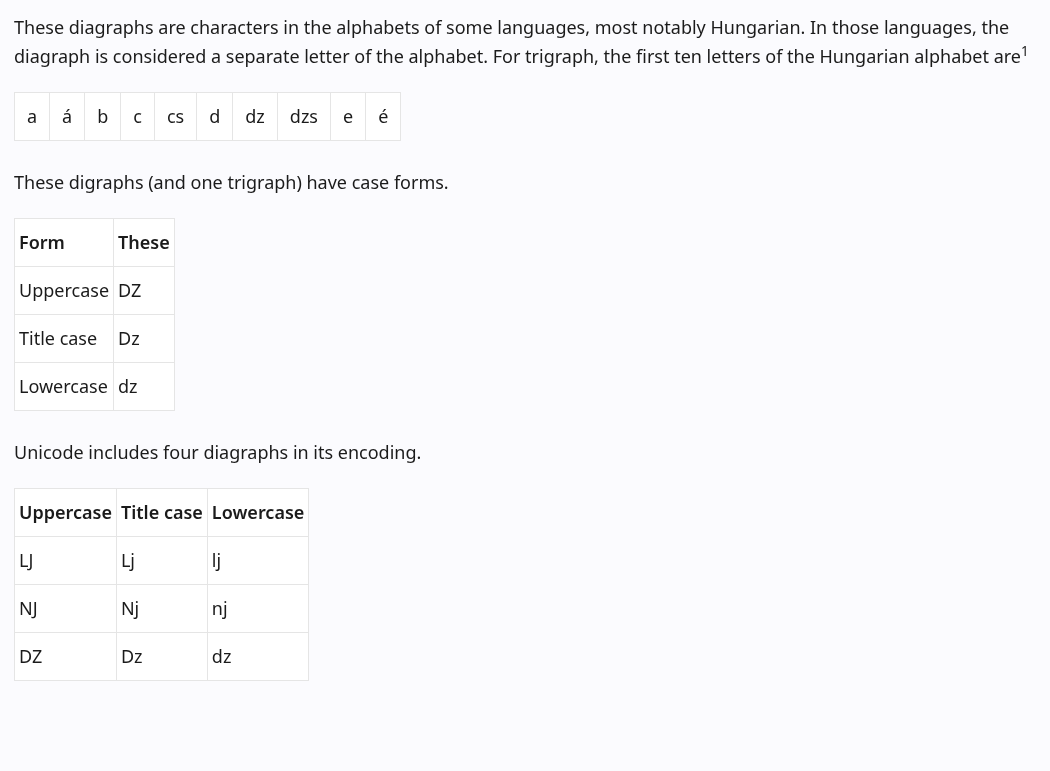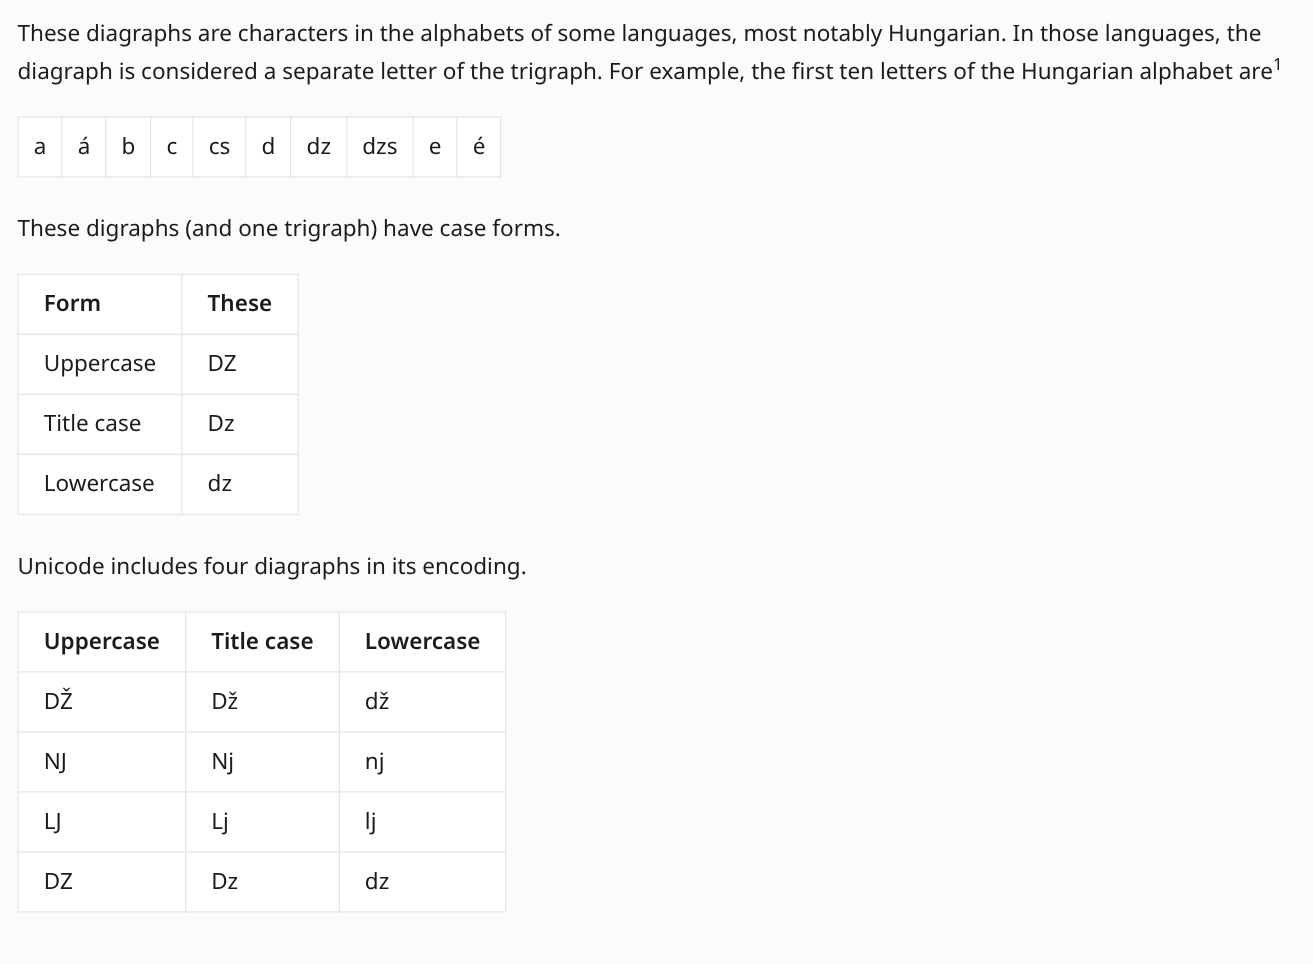--- a/index.html
+++ b/index.html
@@ -19,37 +19,37 @@
       font-size: 0.75em;
       vertical-align: super;
     }
     table {
       border-collapse: collapse;
       margin: 0 0 28px 0;
       background: #fff;
     }
     th, td {
       border: 1px solid #e5e5e5;
-      padding: 10px 20px;
+      padding: 10px 4px;
       text-align: left;
       font-size: 18px;
       font-weight: 400;
     }
     th {
       font-weight: 600;
     }
     .alphabet-row td {
       padding: 10px 12px;
     }
   </style>
 </head>
 <body>
 
 <p>
-  <span>These diagraphs are characters in the alphabets of some languages, most notably Hungarian. In those languages, the diagraph is considered a separate letter of the trigraph. For example, the first ten letters of the Hungarian alphabet are</span><span class="fn">1</span>
+  <span>These diagraphs are characters in the alphabets of some languages, most notably Hungarian. In those languages, the diagraph is considered a separate letter of the alphabet. For trigraph, the first ten letters of the Hungarian alphabet are</span><span class="fn">1</span>
 </p>
 
 <table>
   <tbody>
       <tr class="alphabet-row">
     <td>a</td>
     <td>á</td>
     <td>b</td>
     <td>c</td>
     <td>cs</td>
@@ -88,33 +88,28 @@
 <p>Unicode includes four diagraphs in its encoding.</p>
 
 <table>
   <tbody>
       <tr>
     <th>Uppercase</th>
     <th>Title case</th>
     <th>Lowercase</th>
   </tr>
   <tr>
-    <td>DŽ</td>
-    <td>Dž</td>
-    <td>dž</td>
+    <td>LJ</td>
+    <td>Lj</td>
+    <td>lj</td>
   </tr>
   <tr>
     <td>NJ</td>
     <td>Nj</td>
     <td>nj</td>
-  </tr>
-  <tr>
-    <td>LJ</td>
-    <td>Lj</td>
-    <td>lj</td>
   </tr>
   <tr>
     <td>DZ</td>
     <td>Dz</td>
     <td>dz</td>
   </tr>
 </tbody>
   </table>
 
 </body></html>

